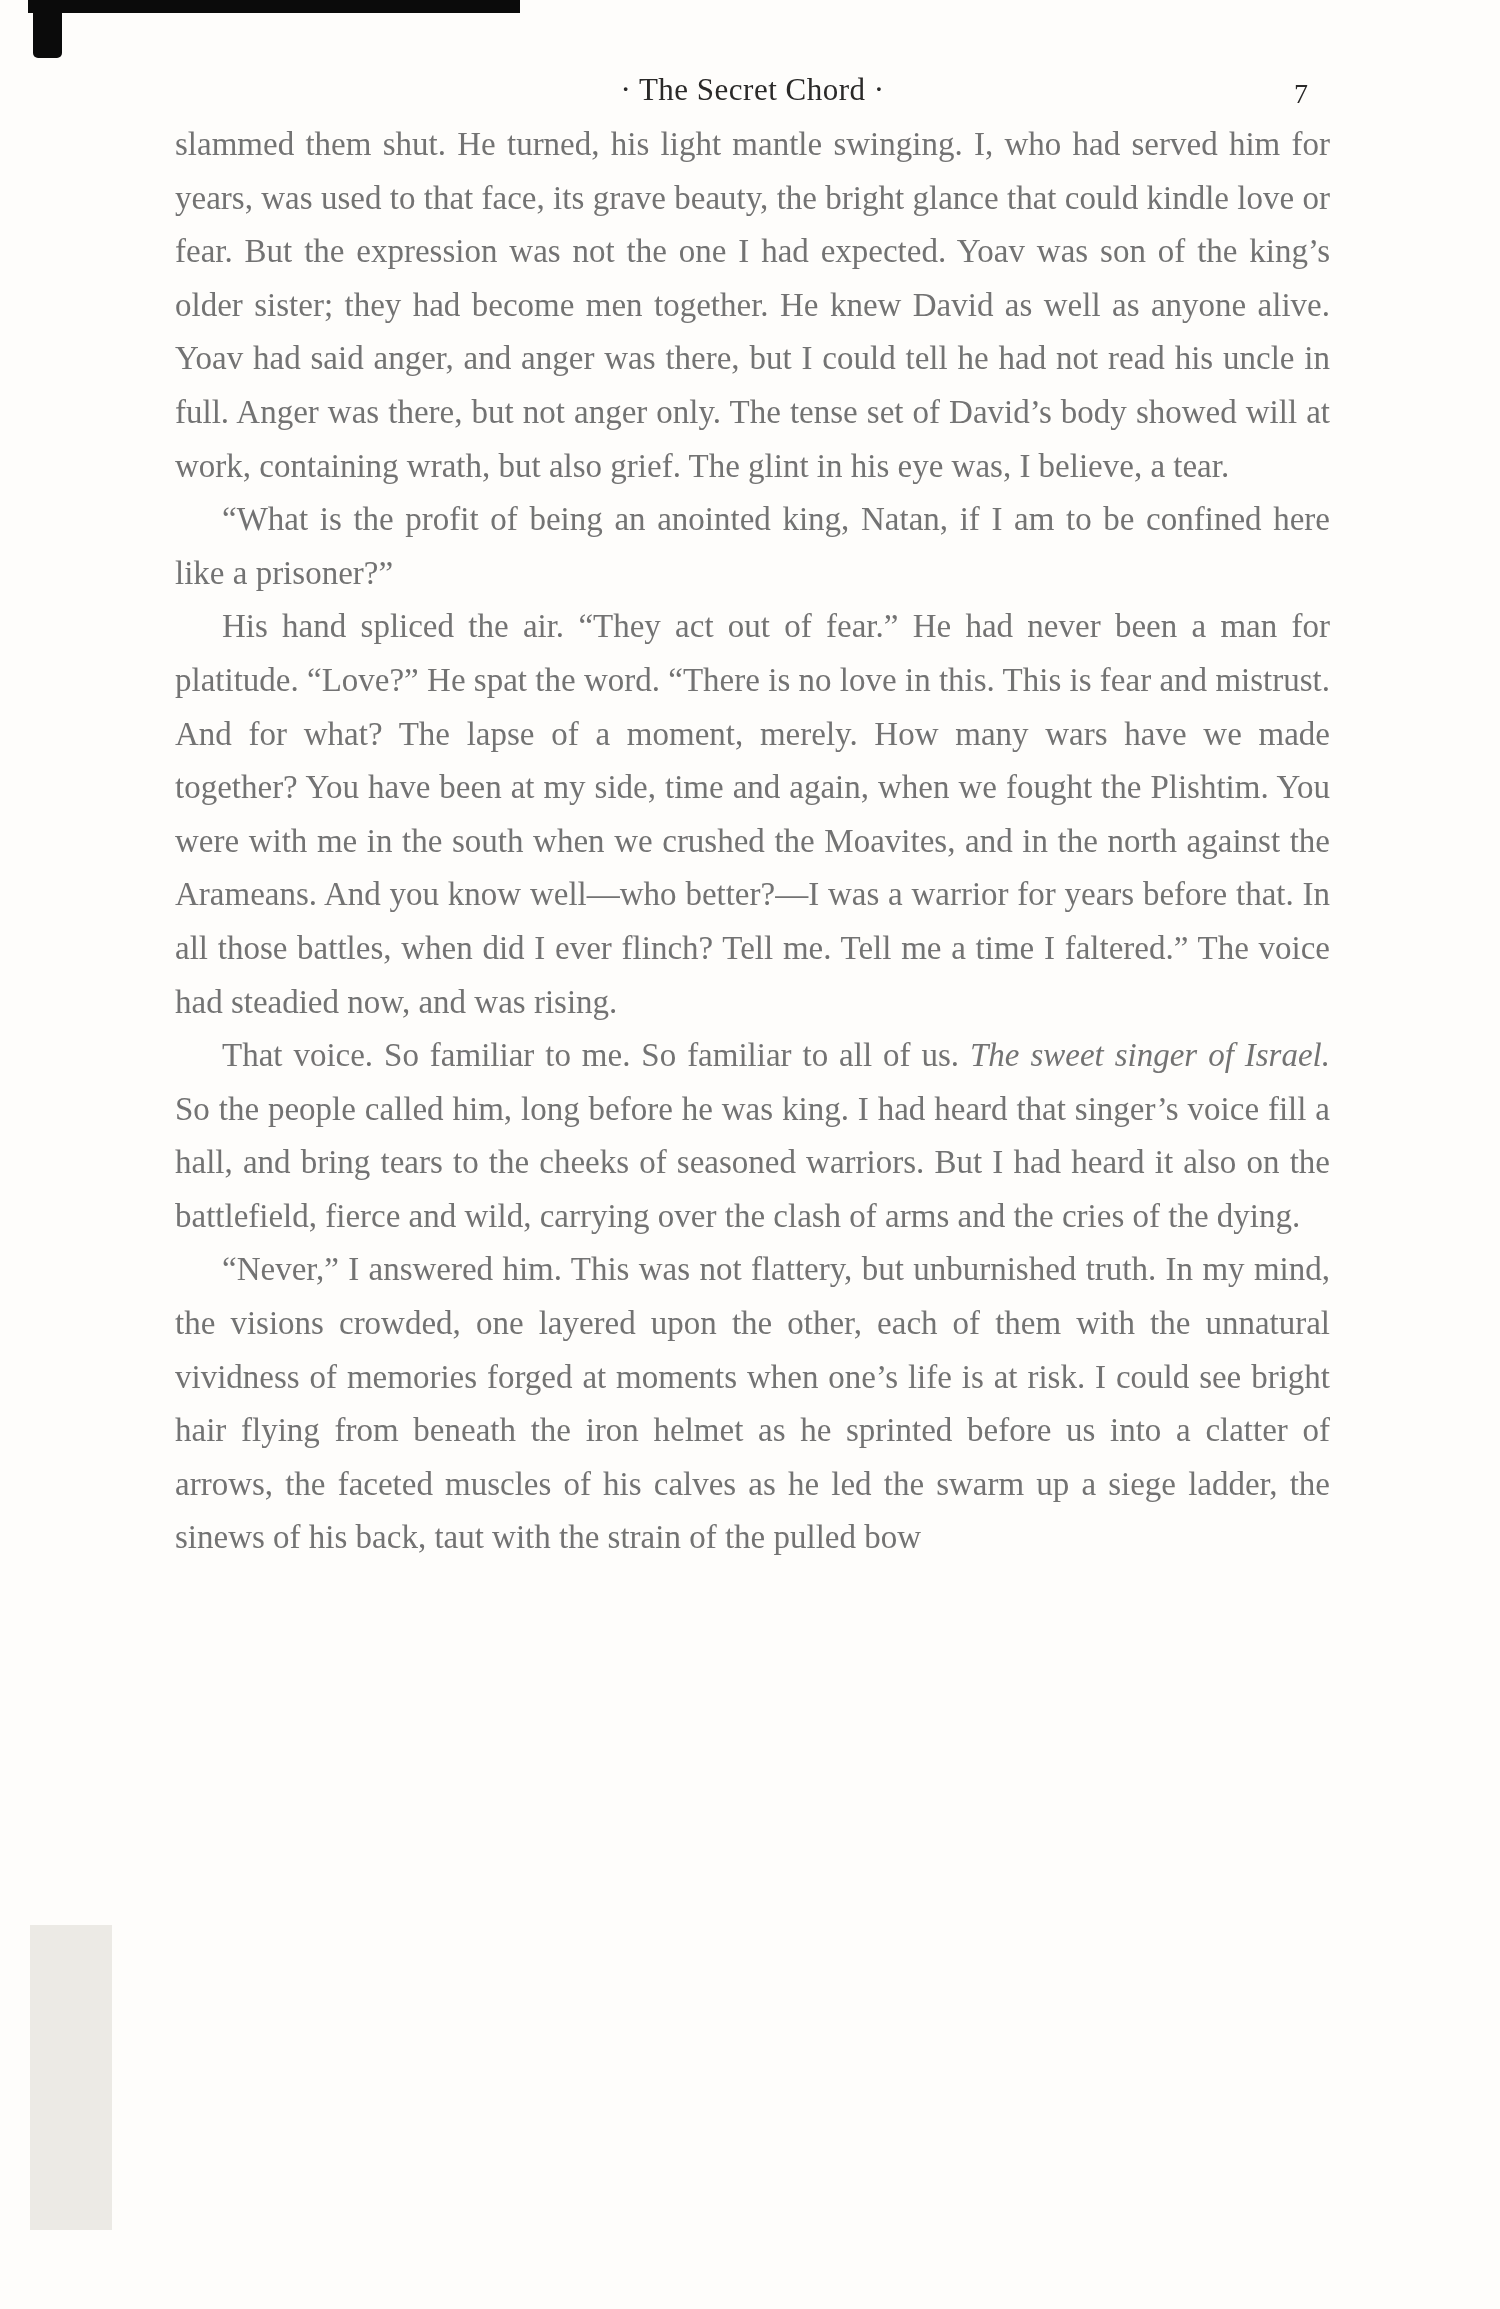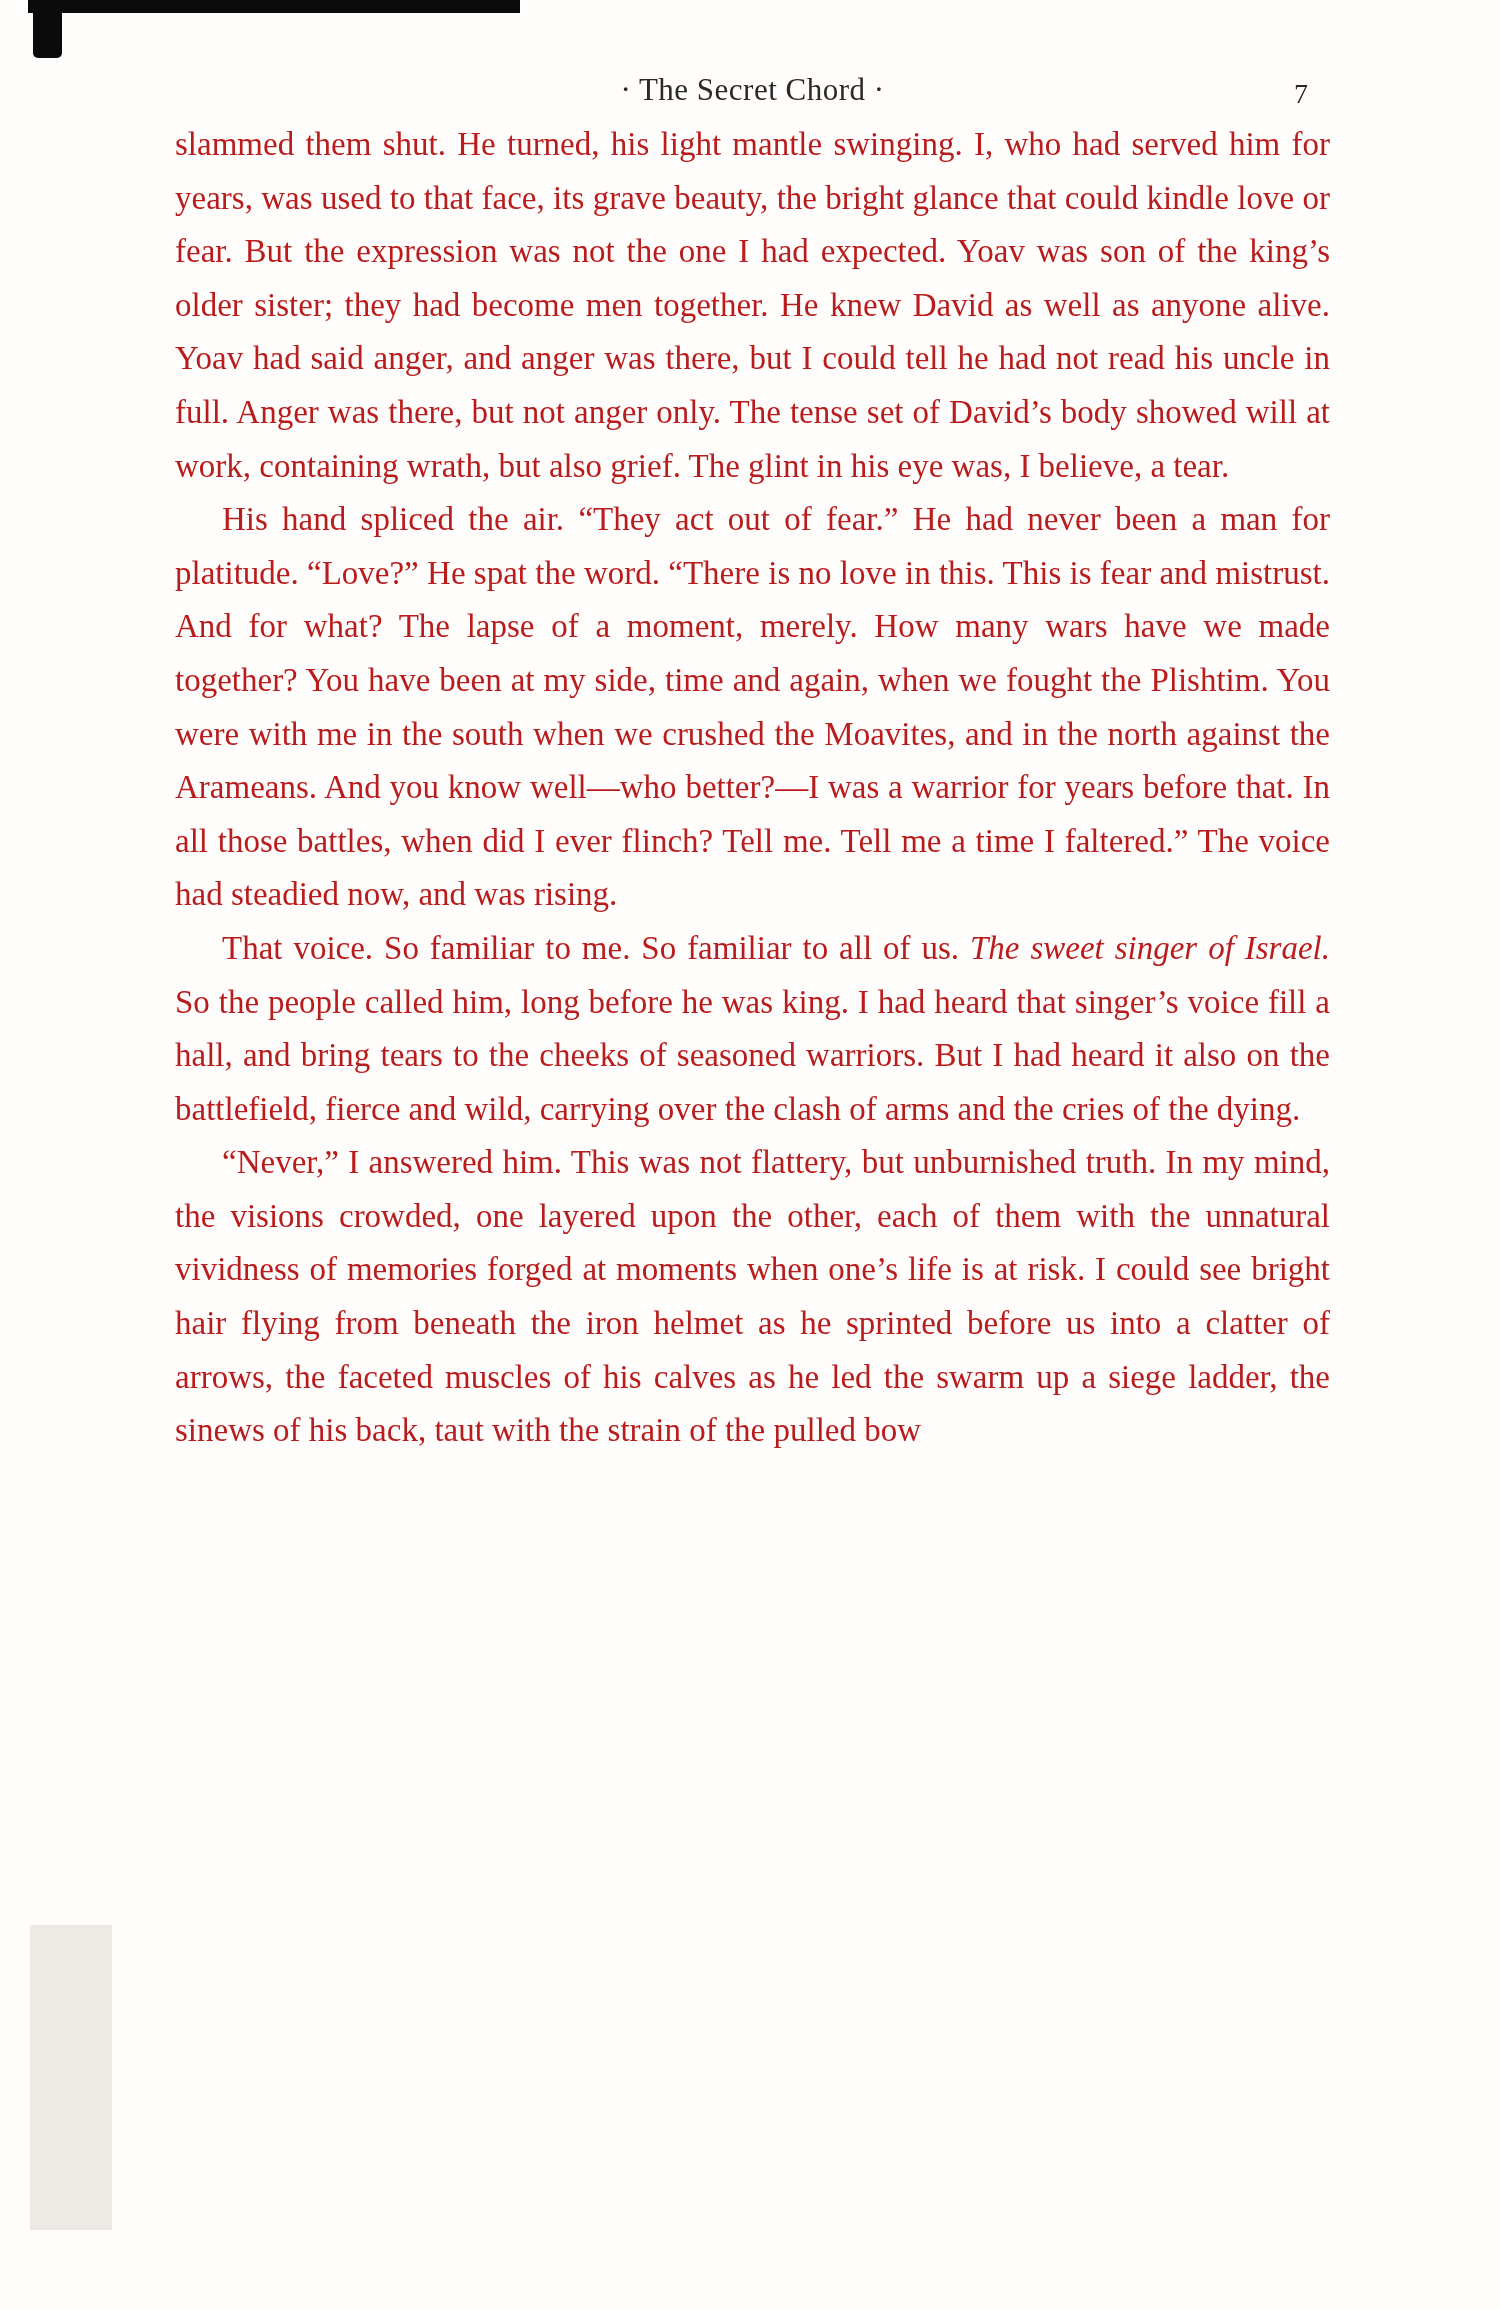--- a/index.html
+++ b/index.html
@@ -51,36 +51,37 @@
     font-size: 28px;
     color: #2a2928;
   }
   .page-body {
     position: absolute;
     top: 118px; left: 175px;
     width: 1155px;
     font-size: 33px;
     line-height: 53.6px;
     text-align: justify;
-    color: #b91c1c;
+    color: #737373;
   }
   .page-body p.para { text-indent: 0; }
   .page-body p.para.indent { text-indent: 47px; }
   .page-body .italic { font-style: italic; }
 </style>
 </head>
 <body>
 
 <div class="scan-bar"></div>
 <div class="scan-blob"></div>
 <div class="scan-shadow"></div>
 
 <div class="page-header">
   <div class="running-title">·  The Secret Chord  ·</div>
   <div class="page-number">7</div>
 </div>
 
 <div class="page-body">
     <p class="para"><span>slammed them shut. He turned, his light mantle swinging. I, who had served him for years, was used to that face, its grave beauty, the bright glance that could kindle love or fear. But the expression was not the one I had expected. Yoav was son of the king’s older sister; they had become men together. He knew David as well as anyone alive. Yoav had said anger, and anger was there, but I could tell he had not read his uncle in full. Anger was there, but not anger only. The tense set of David’s body showed will at work, containing wrath, but also grief. The glint in his eye was, I believe, a tear.</span></p>
+    <p class="para indent"><span>“What is the profit of being an anointed king, Natan, if I am to be confined here like a prisoner?”</span></p>
     <p class="para indent"><span>His hand spliced the air. “They act out of fear.” He had never been a man for platitude. “Love?” He spat the word. “There is no love in this. This is fear and mistrust. And for what? The lapse of a moment, merely. How many wars have we made together? You have been at my side, time and again, when we fought the Plishtim. You were with me in the south when we crushed the Moavites, and in the north against the Arameans. And you know well—who better?—I was a warrior for years before that. In all those battles, when did I ever flinch? Tell me. Tell me a time I faltered.” The voice had steadied now, and was rising.</span></p>
     <p class="para indent"><span>That voice. So familiar to me. So familiar to all of us. </span><span class="italic">The sweet singer of Israel.</span><span> So the people called him, long before he was king. I had heard that singer’s voice fill a hall, and bring tears to the cheeks of seasoned warriors. But I had heard it also on the battlefield, fierce and wild, carrying over the clash of arms and the cries of the dying.</span></p>
     <p class="para indent"><span>“Never,” I answered him. This was not flattery, but unburnished truth. In my mind, the visions crowded, one layered upon the other, each of them with the unnatural vividness of memories forged at moments when one’s life is at risk. I could see bright hair flying from beneath the iron helmet as he sprinted before us into a clatter of arrows, the faceted muscles of his calves as he led the swarm up a siege ladder, the sinews of his back, taut with the strain of the pulled bow</span></p>
   </div>
 
 </body></html>

